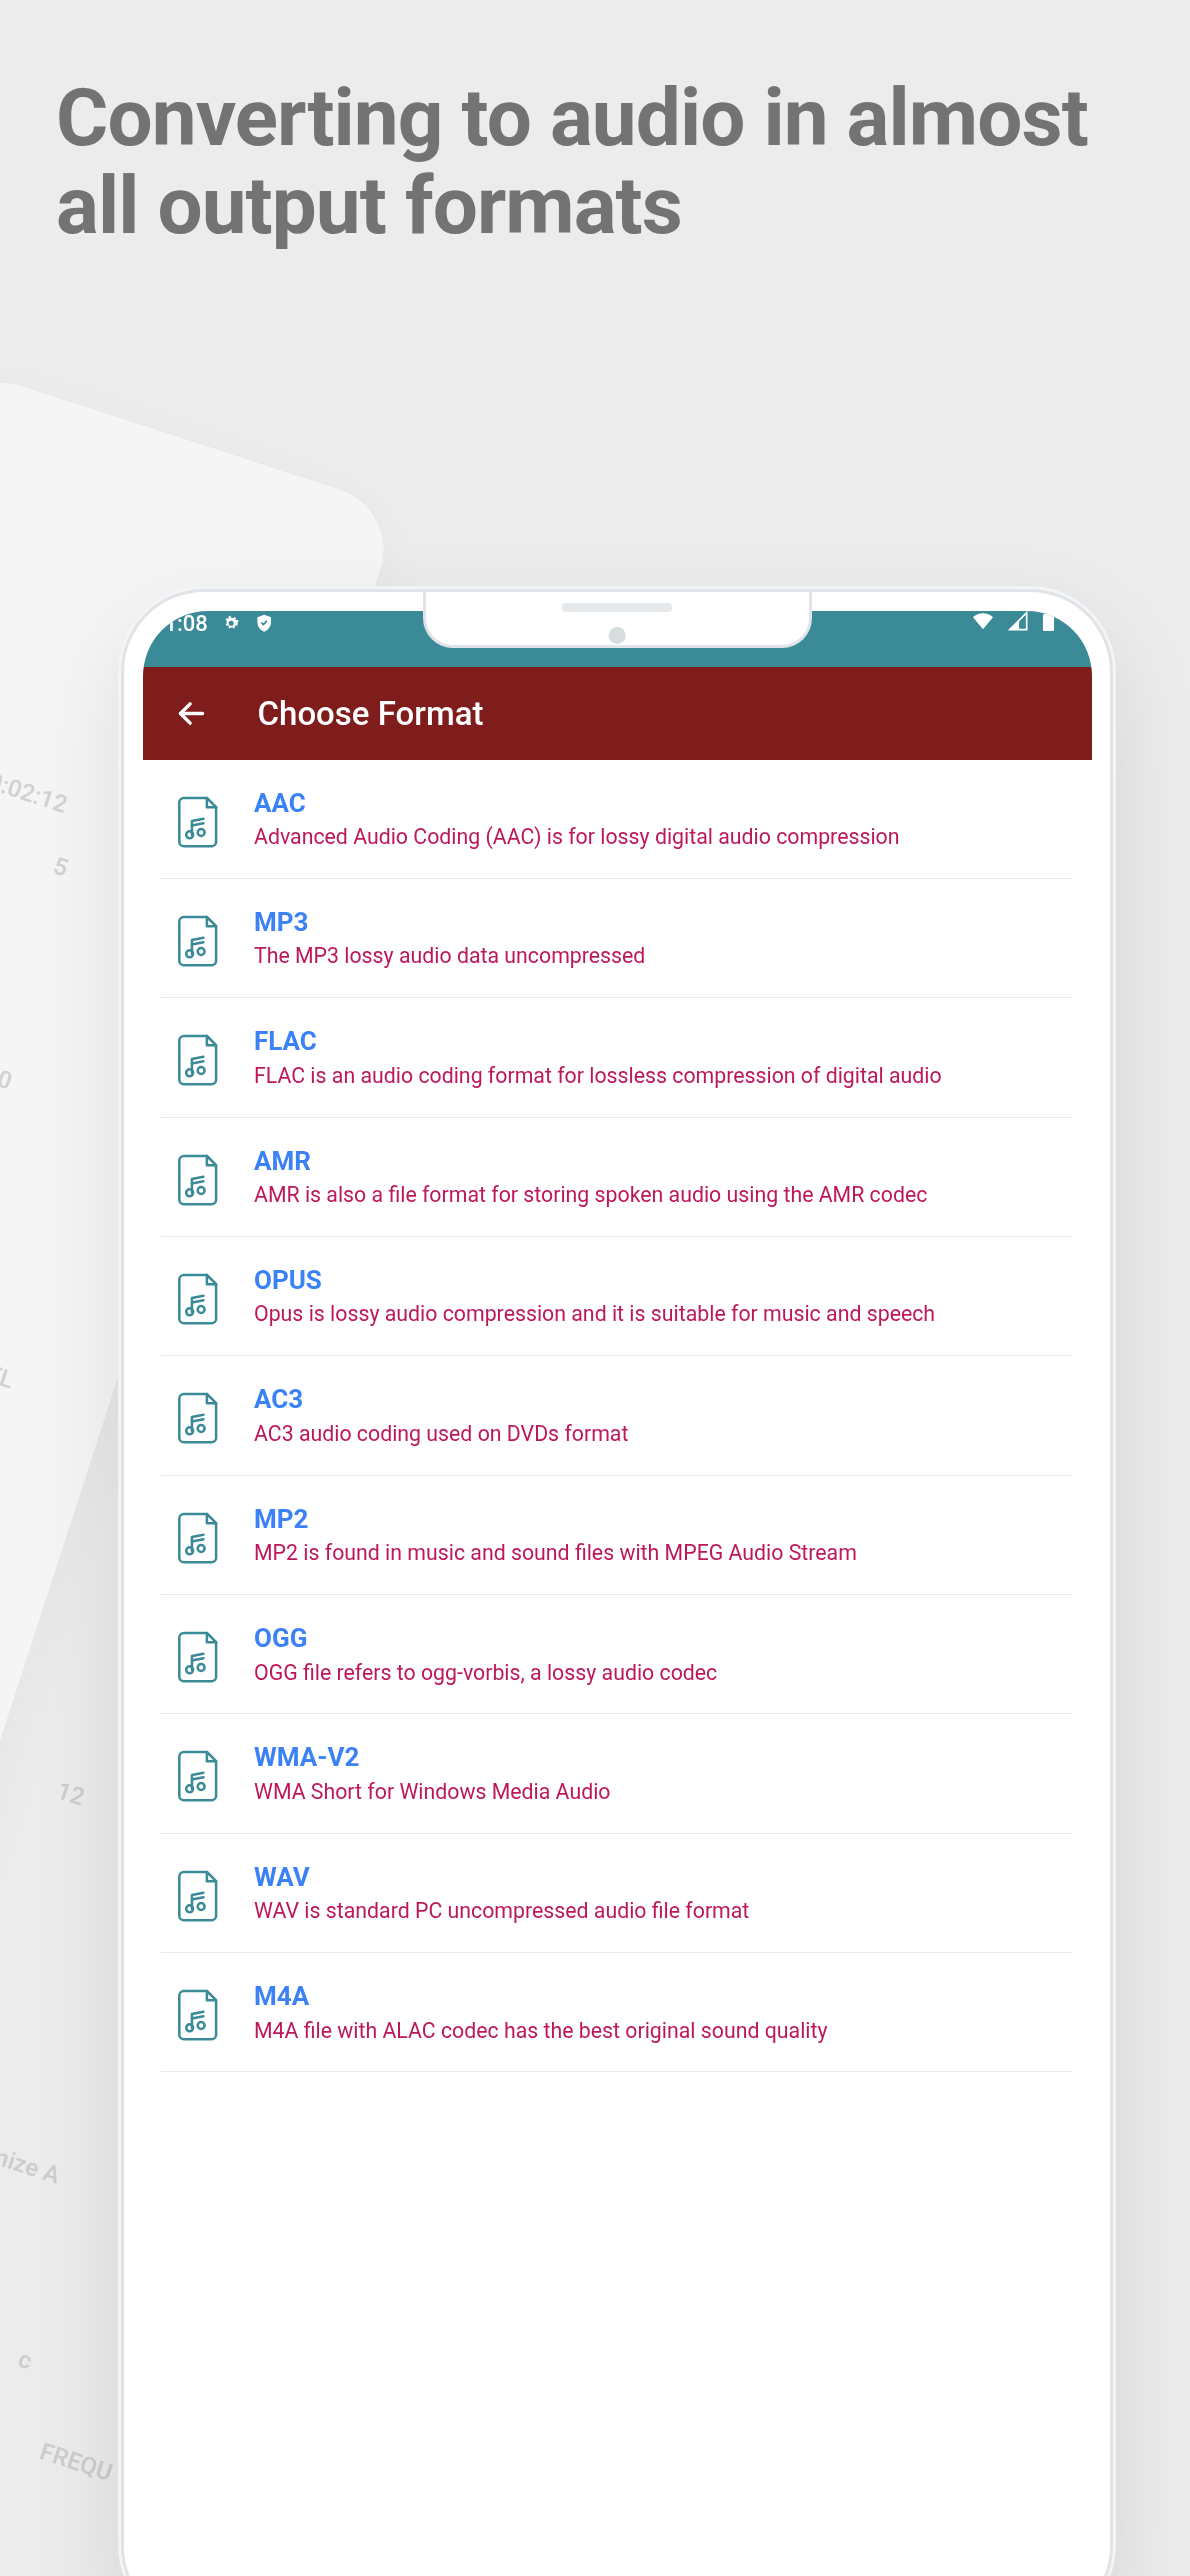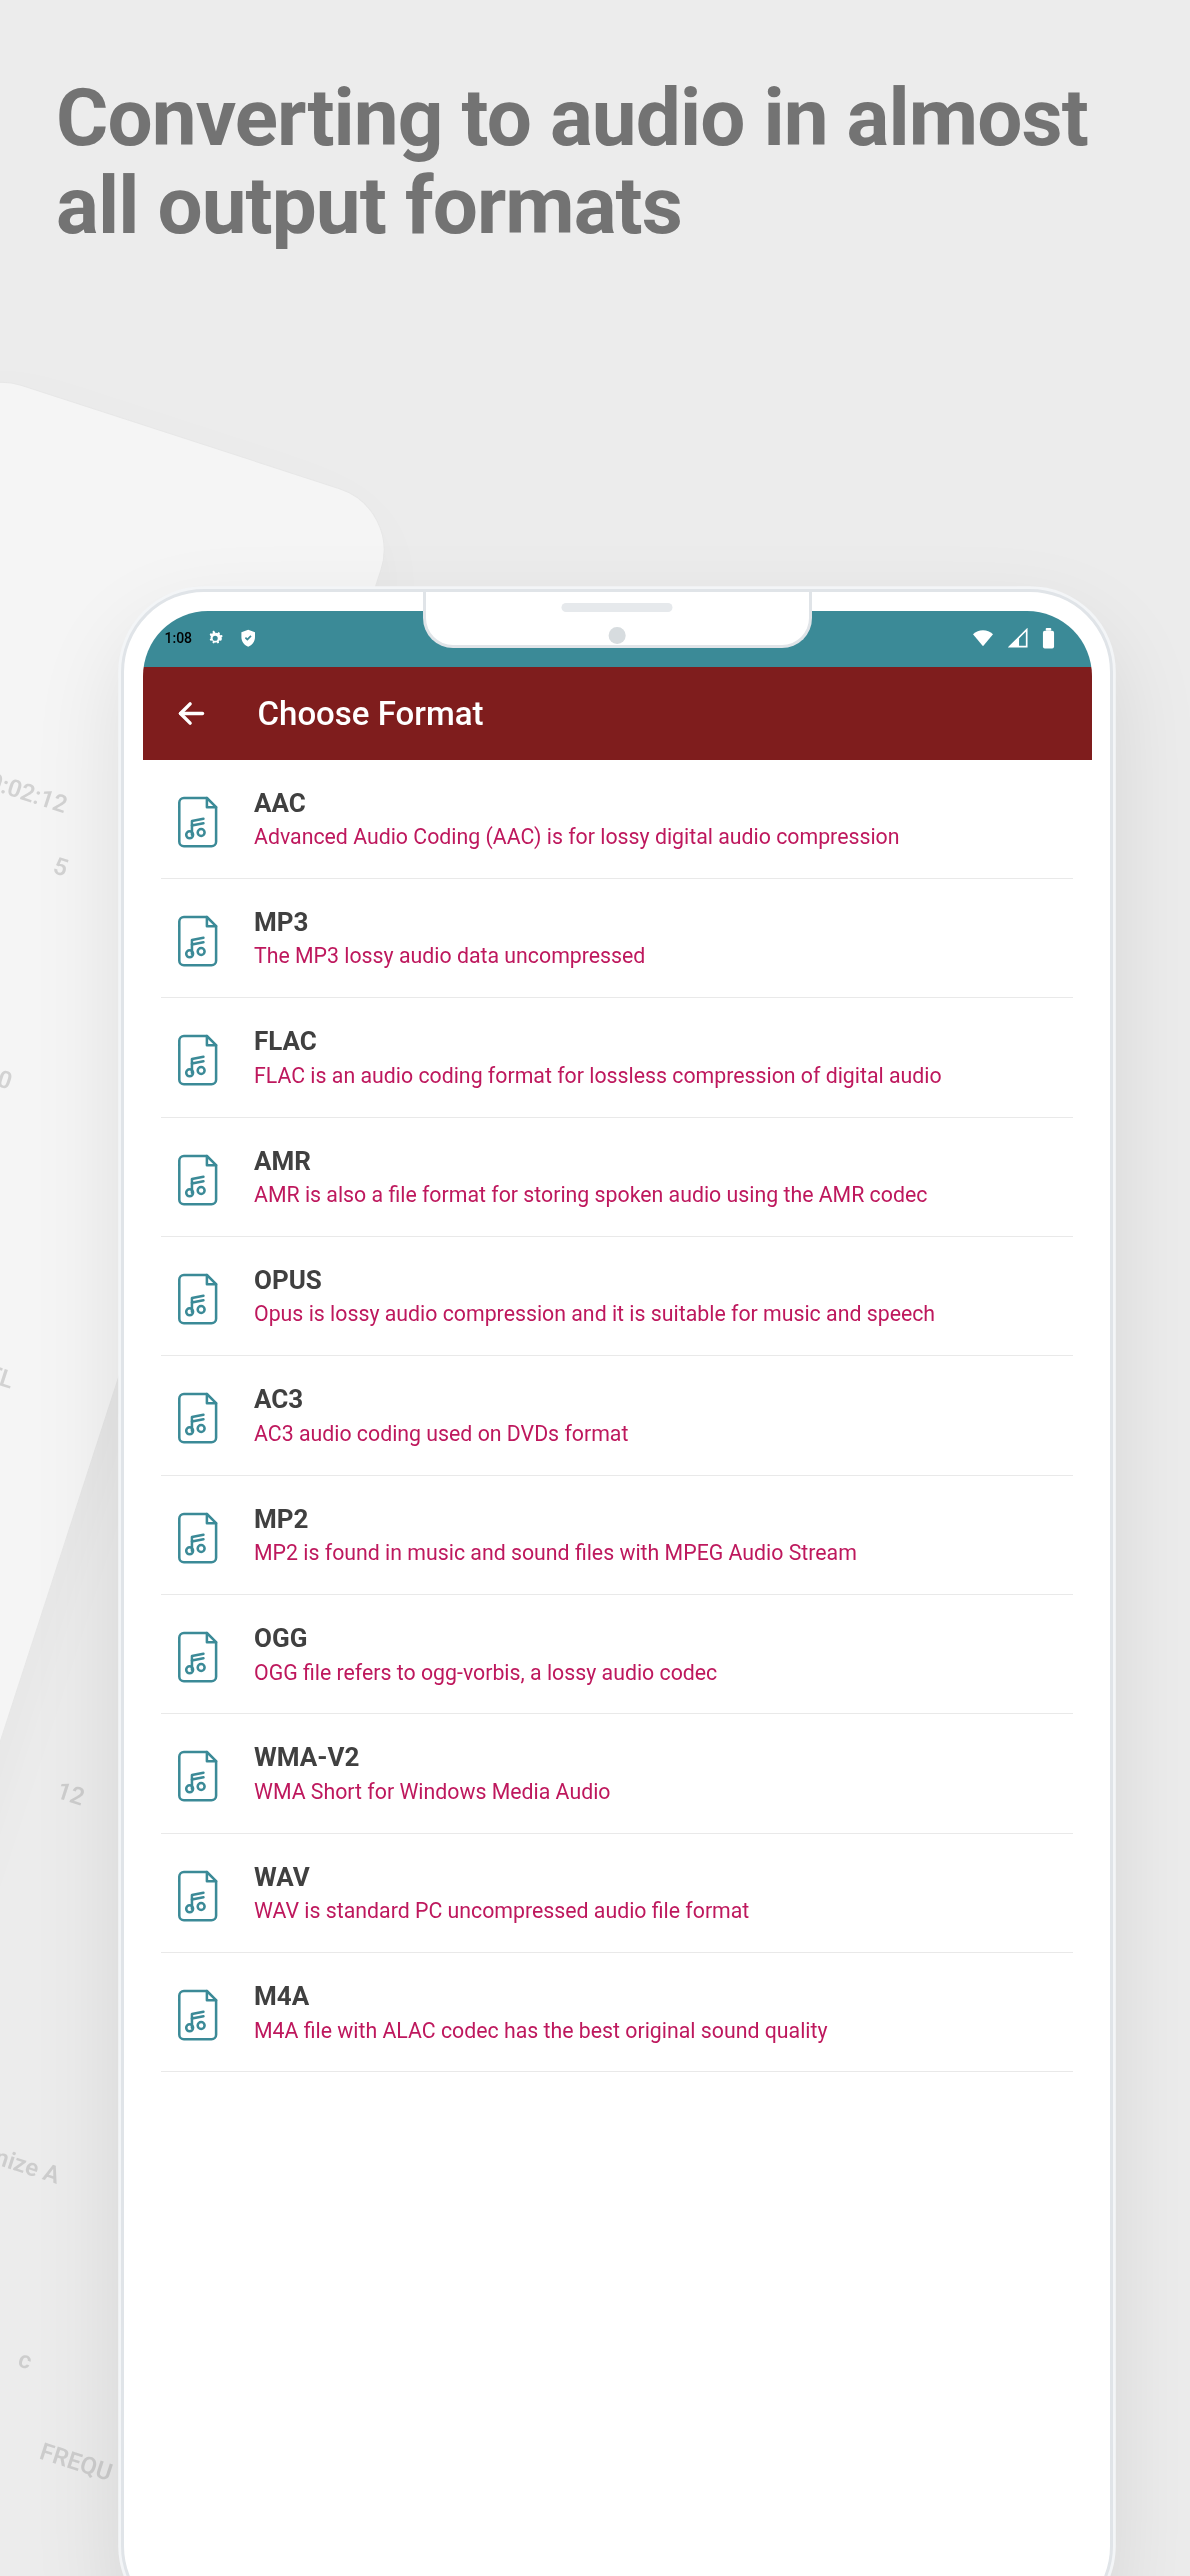--- a/index.html
+++ b/index.html
@@ -113,24 +113,24 @@
     border-radius: 65px;
     overflow: hidden;
     background: #fff;
   }
 
   .statusbar {
     height: 56px;
     background: #3b8a97;
     display: flex;
     justify-content: space-between;
-    align-items: center;
+    align-items: flex-start;
     padding: 0 37px 0 22px;
-    color: #000000;
-    font-size: 14px;
+    color: #ffffff;
+    font-size: 22px;
     font-weight: 500;
   }
   .statusbar-left, .statusbar-right {
     display: flex;
     align-items: center;
     gap: 13px;
   }
 
   .appbar {
     height: 93px;
@@ -171,21 +171,21 @@
     flex-shrink: 0;
     display: flex;
     align-items: center;
     justify-content: center;
     margin-top: 3.7px;
   }
   .item-text { flex: 1; min-width: 0; }
   .item-title {
     font-size: 26px;
     font-weight: 700;
-    color: #404040;
+    color: #3b82f6;
     margin-bottom: 5.6px;
   }
   .item-desc {
     font-size: 21.3px;
     color: #be185d;
     line-height: 1.35;
   }
 
   svg { display: block; }
 

